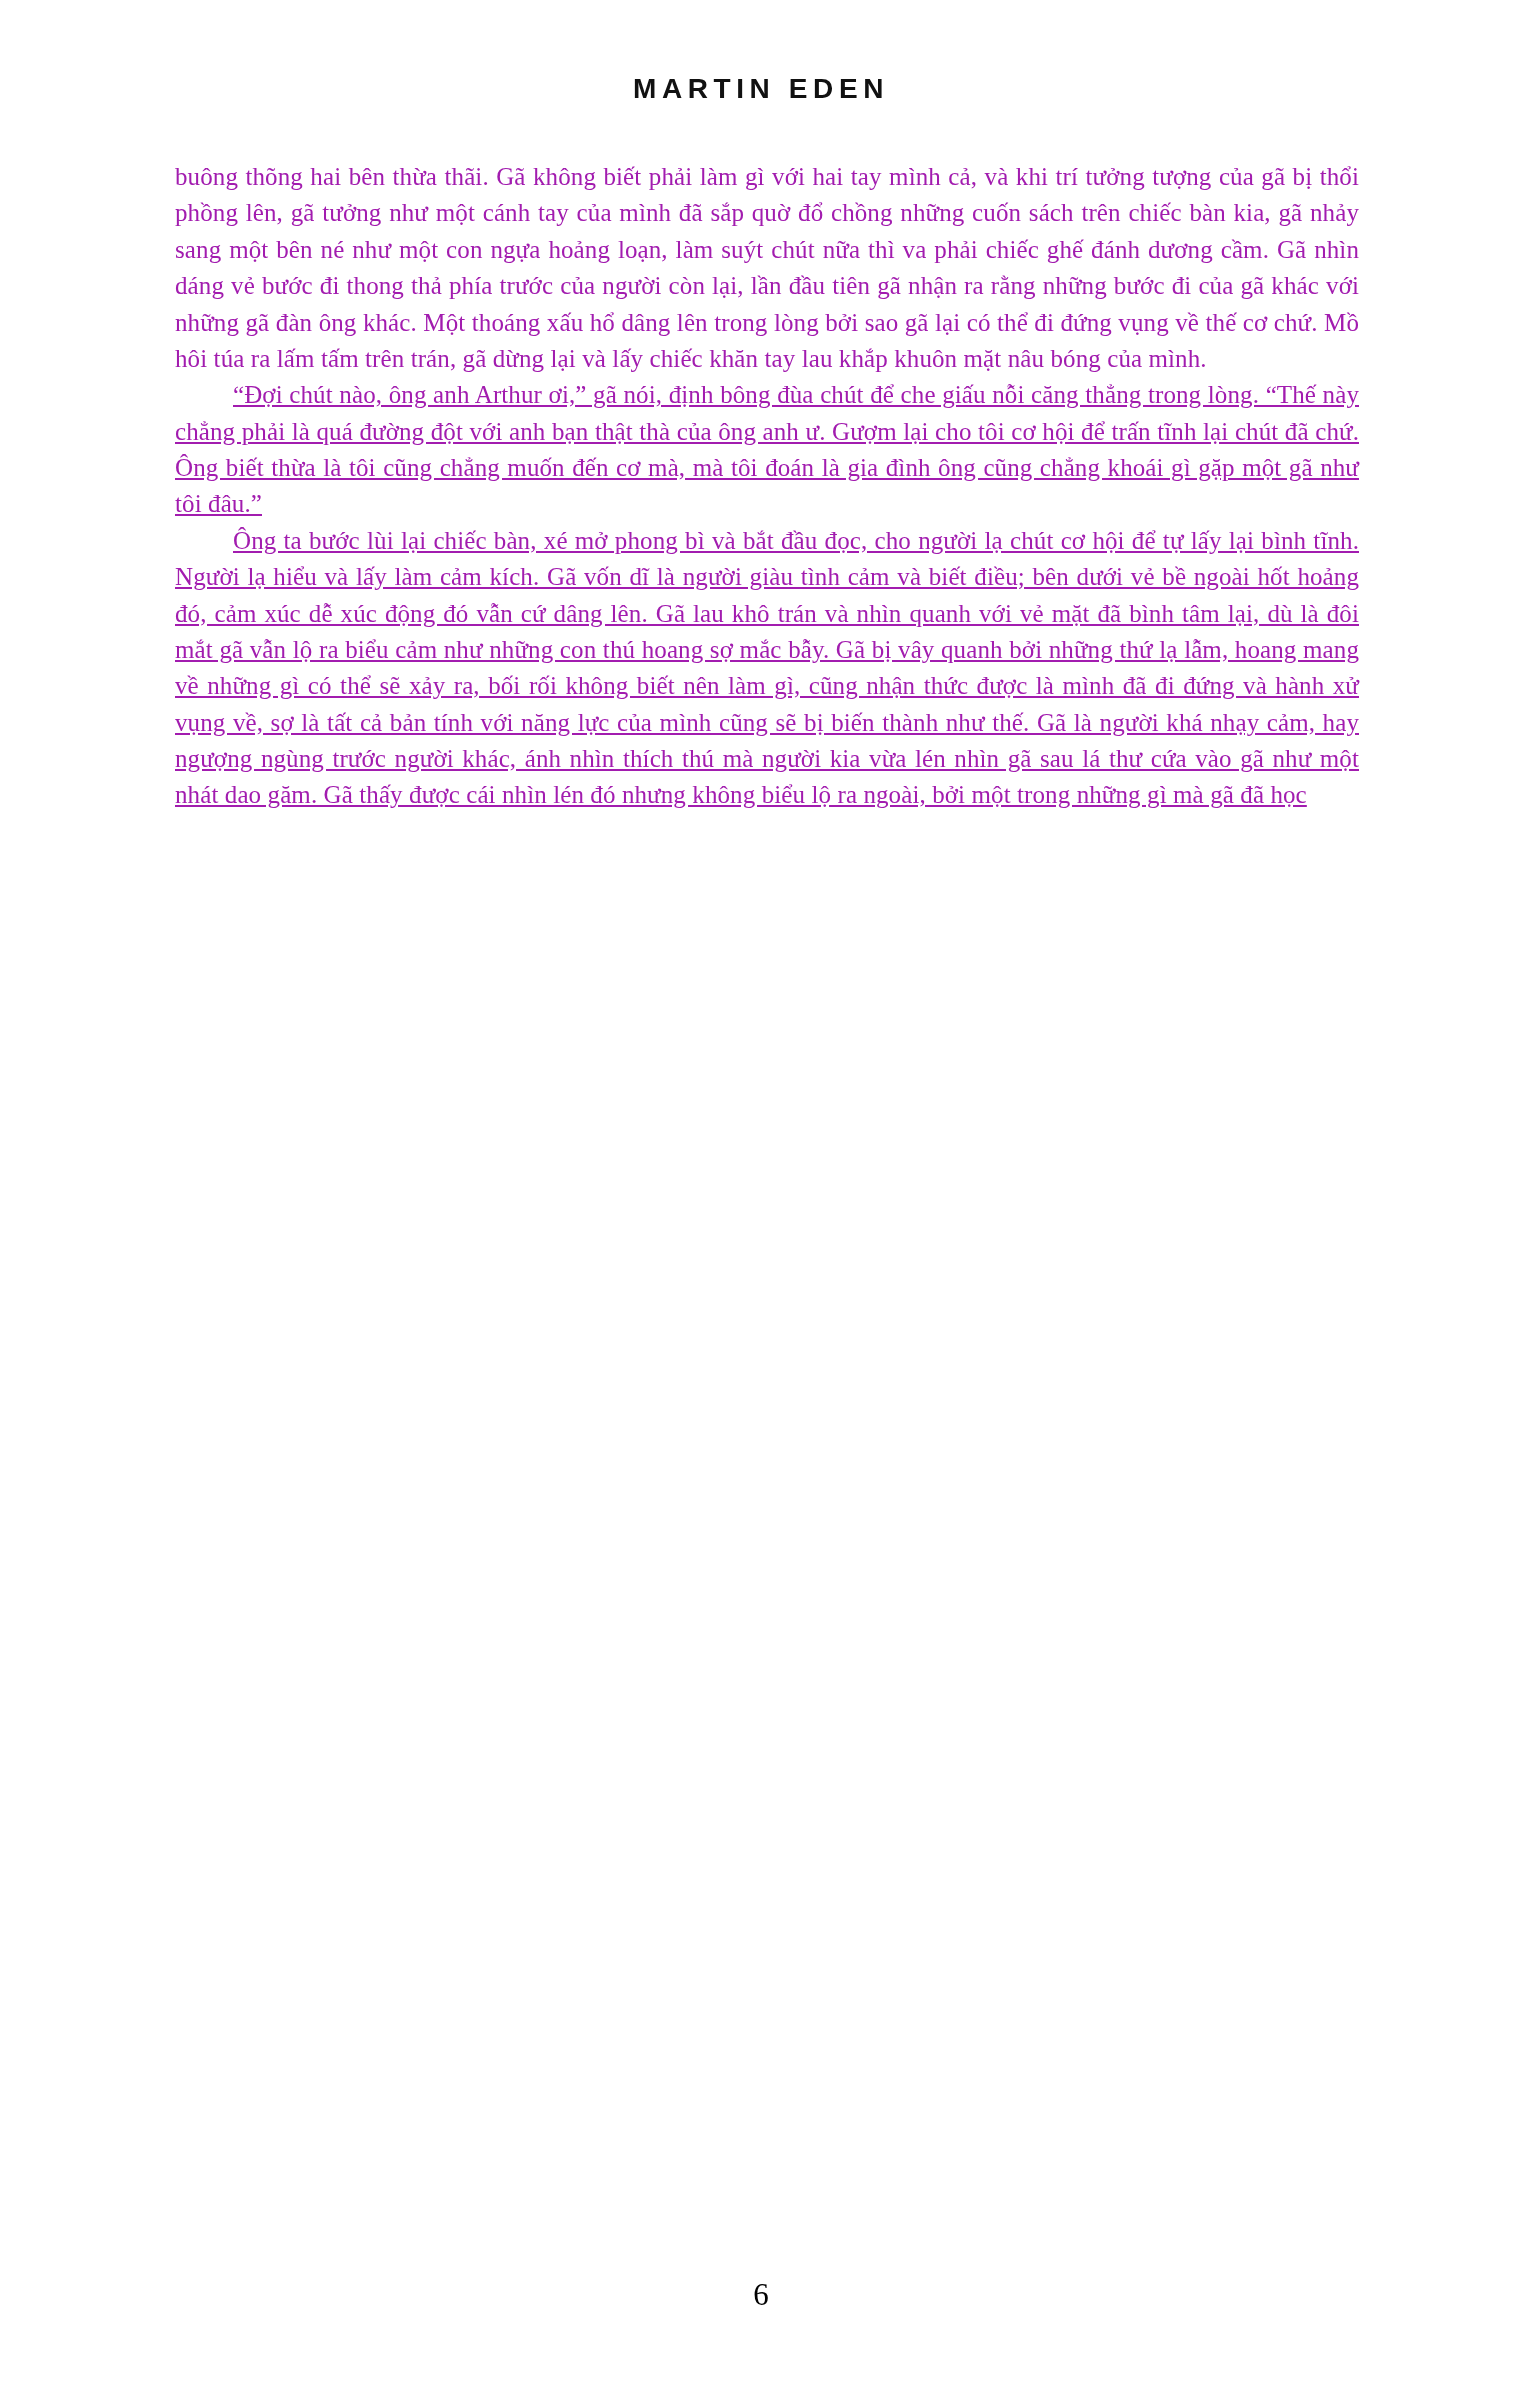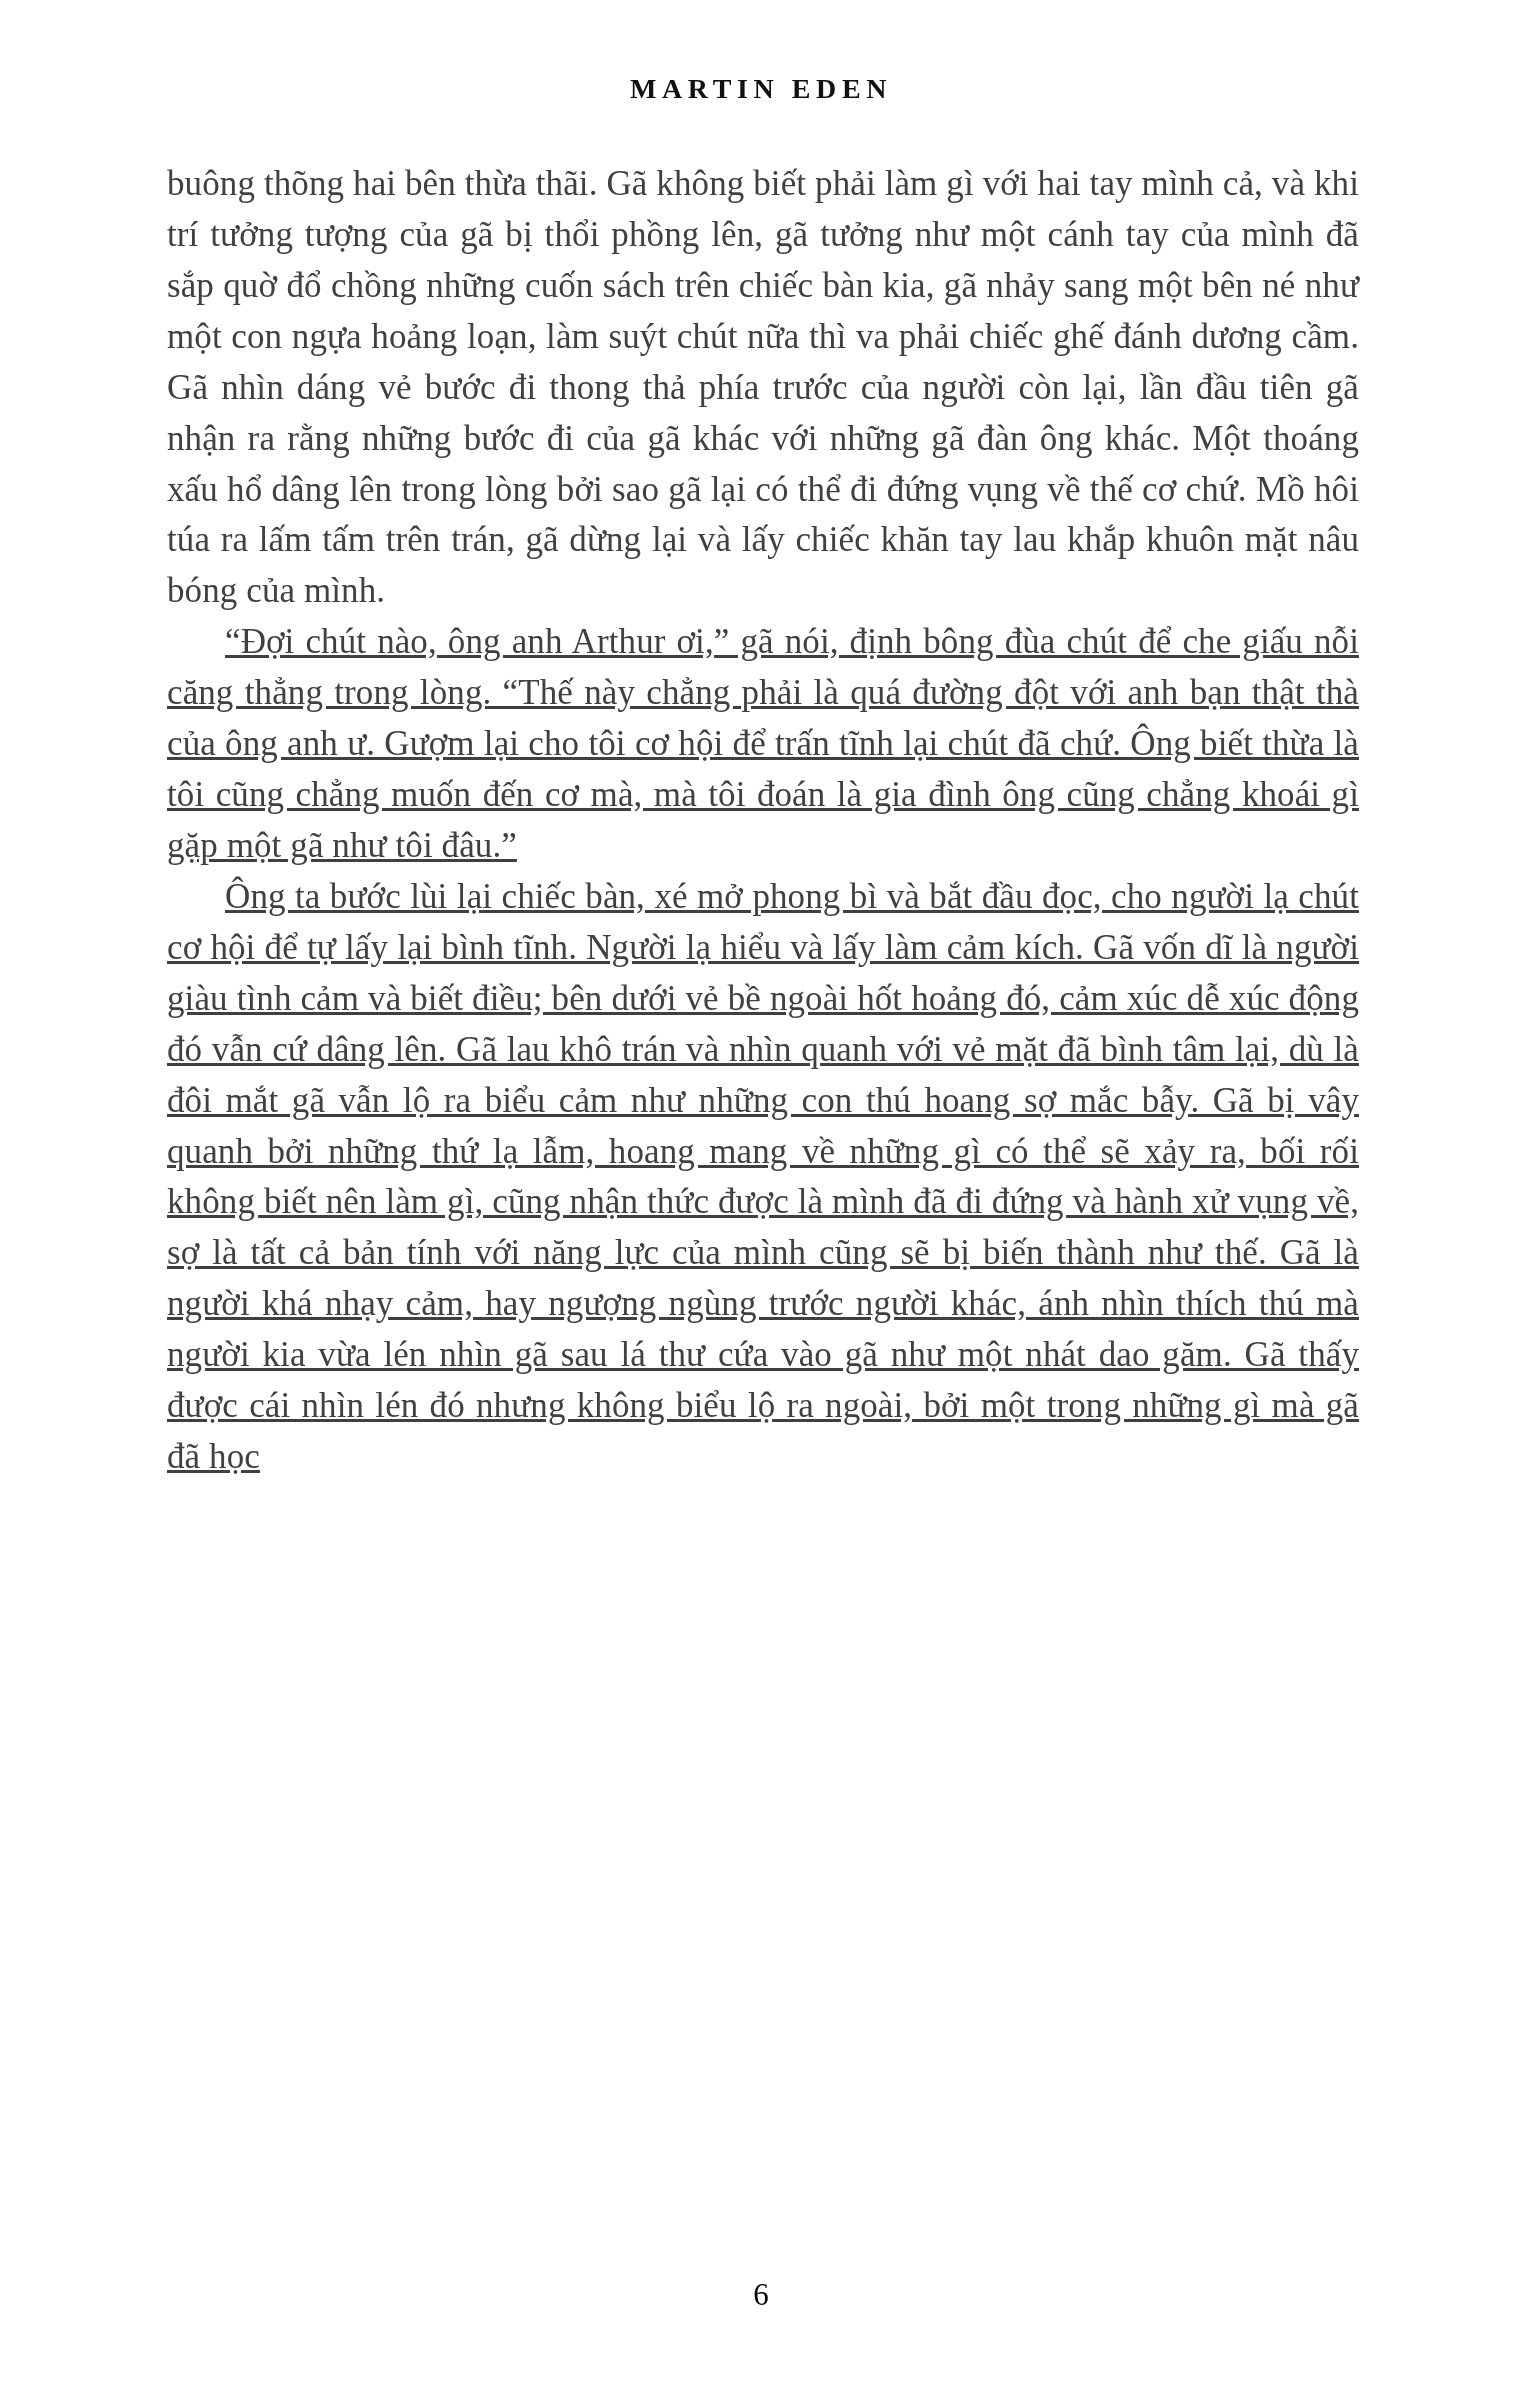--- a/index.html
+++ b/index.html
@@ -21,39 +21,39 @@
     width: 1522px;
     height: 2399px;
     background: #ffffff;
   }
   .running-head {
     position: absolute;
     top: 73px;
     left: 0;
     width: 1522px;
     text-align: center;
-    font-family: Liberation Serif, serif;
+    font-family: Liberation Sans, sans-serif;
     font-size: 28px;
     font-weight: 600;
     letter-spacing: 5.6px;
     color: #111111;
   }
   .text-block {
     position: absolute;
     top: 159px;
     left: 167px;
     width: 1192px;
   }
   p.para {
-    margin: 0 0 0 0;
-    font-size: 35px;
+    margin: 0 0 0 8px;
+    font-size: 25px;
     line-height: 1.455;
     text-align: justify;
     text-justify: inter-word;
-    color: #404040;
+    color: #a21caf;
     font-family: "Liberation Serif", serif;
     letter-spacing: 0.1px;
   }
   p.para.indent {
     text-indent: 58px;
     text-decoration: underline;
   }
   .folio {
     position: absolute;
     bottom: 86px;

